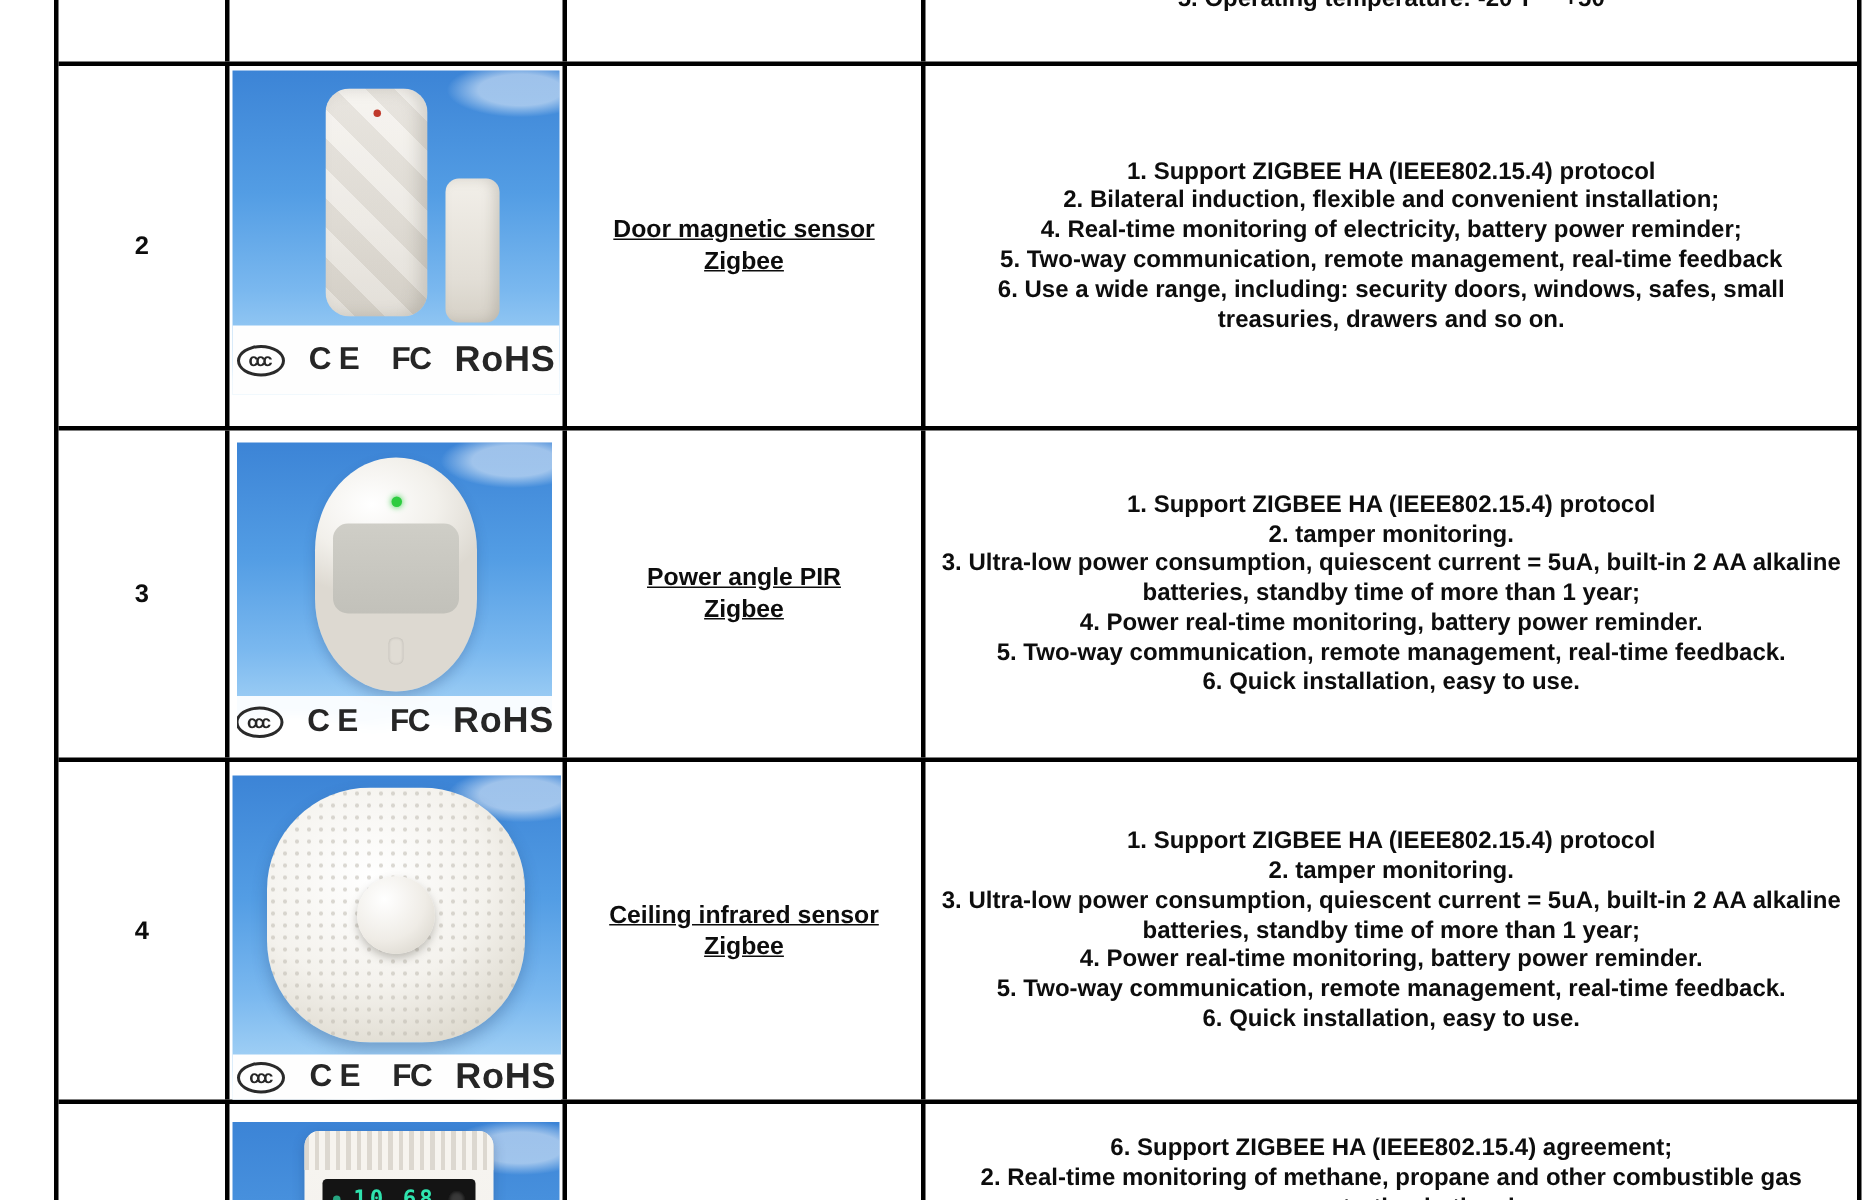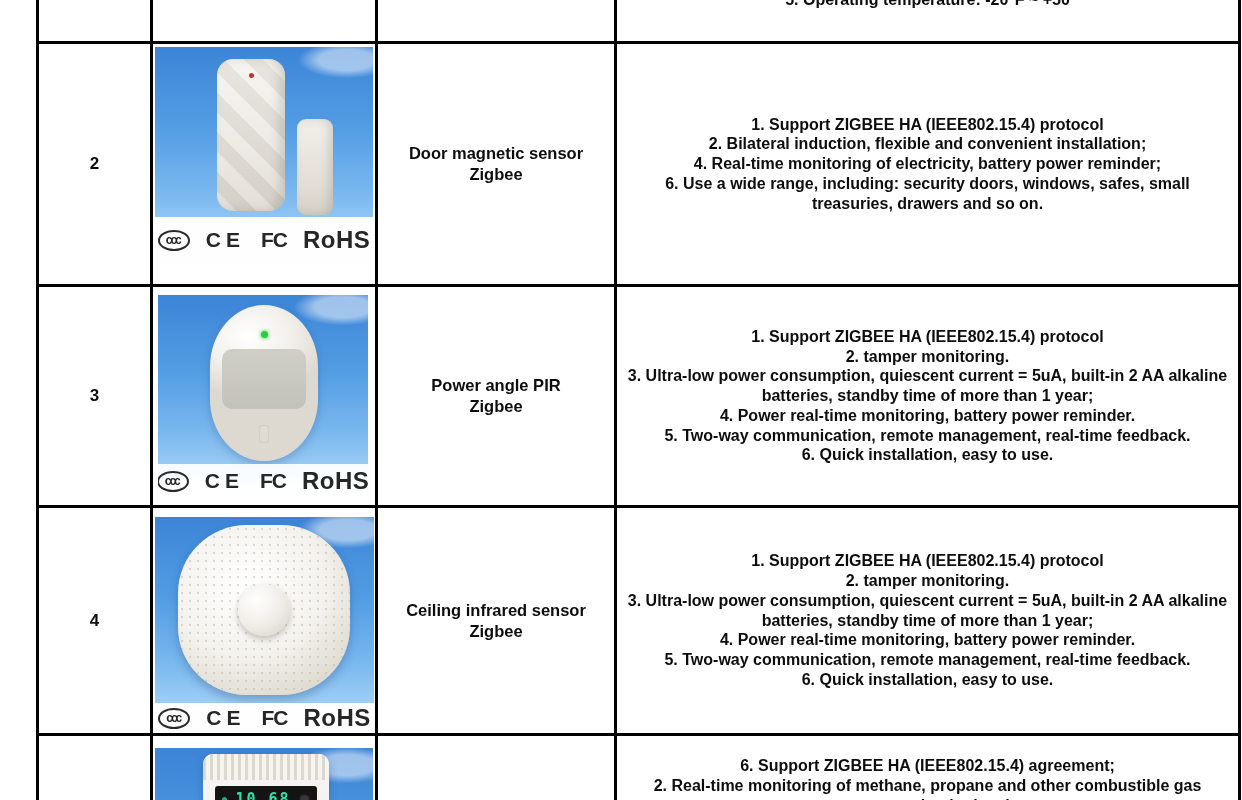--- a/index.html
+++ b/index.html
@@ -16,21 +16,21 @@
   .r3 { height:221px; }
   .r4 { height:228px; }
   .r5 { height:300px; }
 
   .cell { border-right:3px solid #000; position:relative; overflow:visible; }
   .cell:last-child { border-right:none; }
 
   .cell-no { display:flex; align-items:center; justify-content:center;
              font-weight:bold; font-size:17px; }
   .cell-name { display:flex; flex-direction:column; align-items:center; justify-content:center;
-               font-weight:bold; font-size:16.5px; line-height:21px; text-align:center; padding:0 6px; }
+               font-weight:bold; font-size:16.5px; line-height:21px; text-align:center; padding:0 6px;text-decoration:underline; }
   .cell-feat { display:flex; flex-direction:column; align-items:center; justify-content:center;
                font-weight:bold; font-size:16px; line-height:19.8px; text-align:center; padding:2px 8px; }
   .feat-line { width:100%; }
 
   .r5 .cell-feat { justify-content:flex-start; padding-top:20px; }
 
   
   .frag-line { position:absolute; top:-10px; left:0; right:0; text-align:center;
                font-weight:bold; font-size:16px; }
 
@@ -142,20 +142,21 @@
       </div>
     </div>
     <div class="cell cell-name">
       <span>Door magnetic sensor</span>
       <span>Zigbee</span>
     </div>
     <div class="cell cell-feat">
         <div class="feat-line">1. Support ZIGBEE HA (IEEE802.15.4) protocol</div>
         <div class="feat-line">2. Bilateral induction, flexible and convenient installation;</div>
         <div class="feat-line">4. Real-time monitoring of electricity, battery power reminder;</div>
+        <div class="feat-line">5. Two-way communication, remote management, real-time feedback</div>
         <div class="feat-line">6. Use a wide range, including: security doors, windows, safes, small treasuries, drawers and so on.</div>
       </div>
   </div>
 
   <div class="row r3">
     <div class="cell cell-no">
       <span>3</span>
     </div>
     <div class="cell">
       <div class="img-box">

